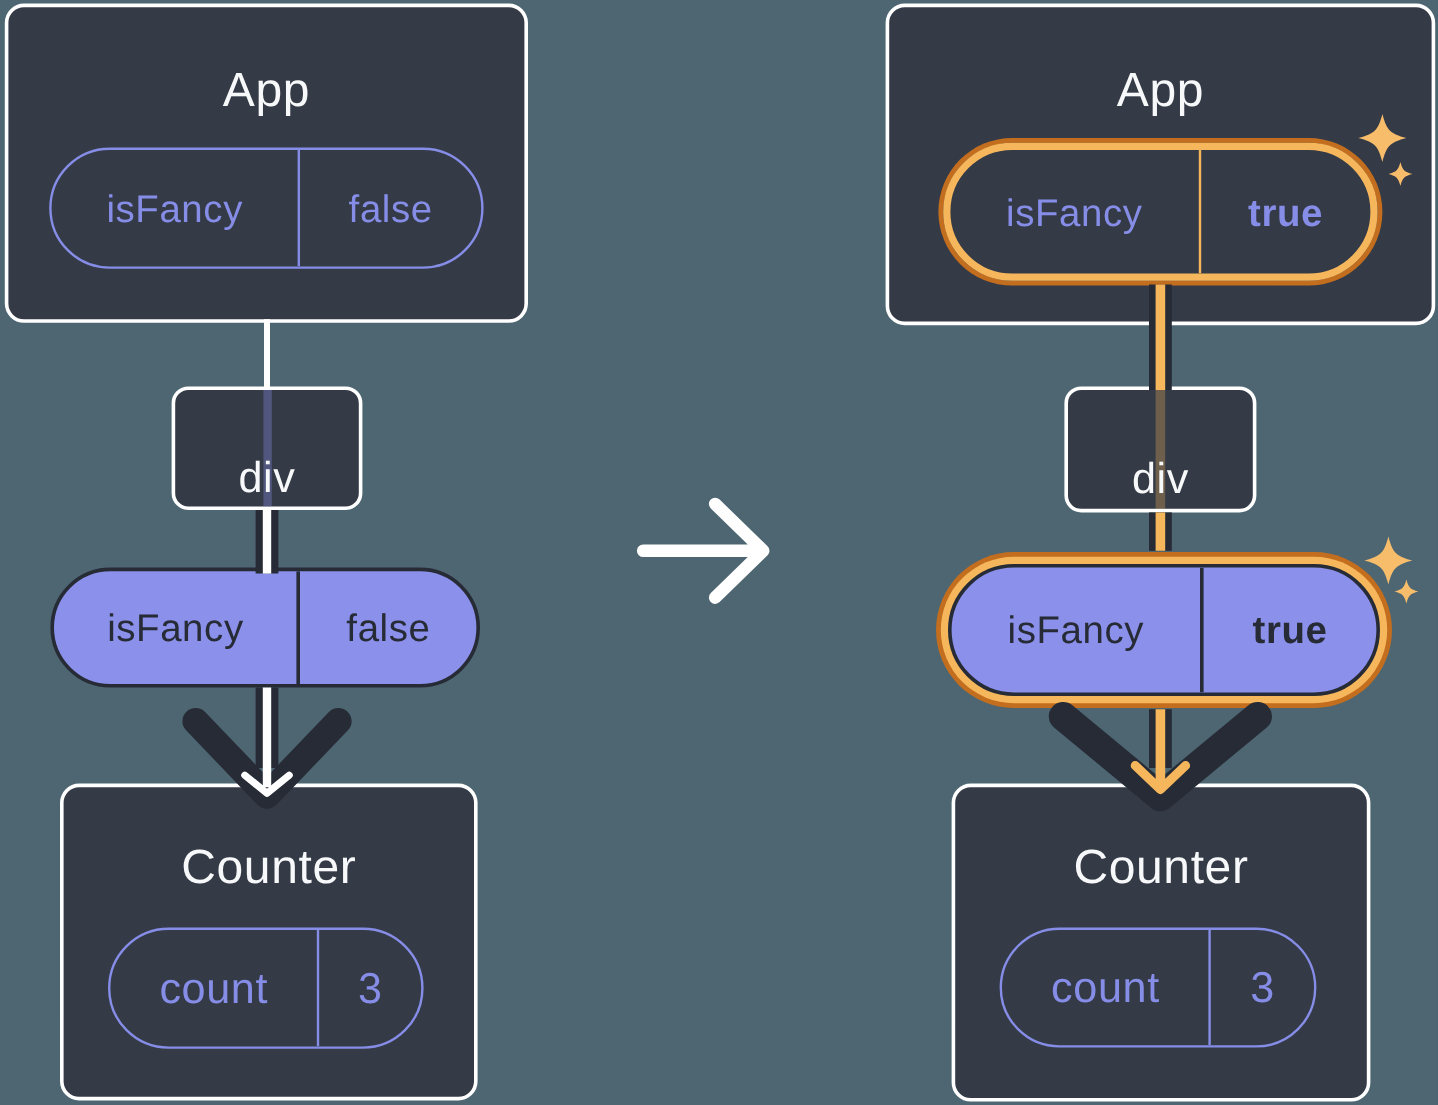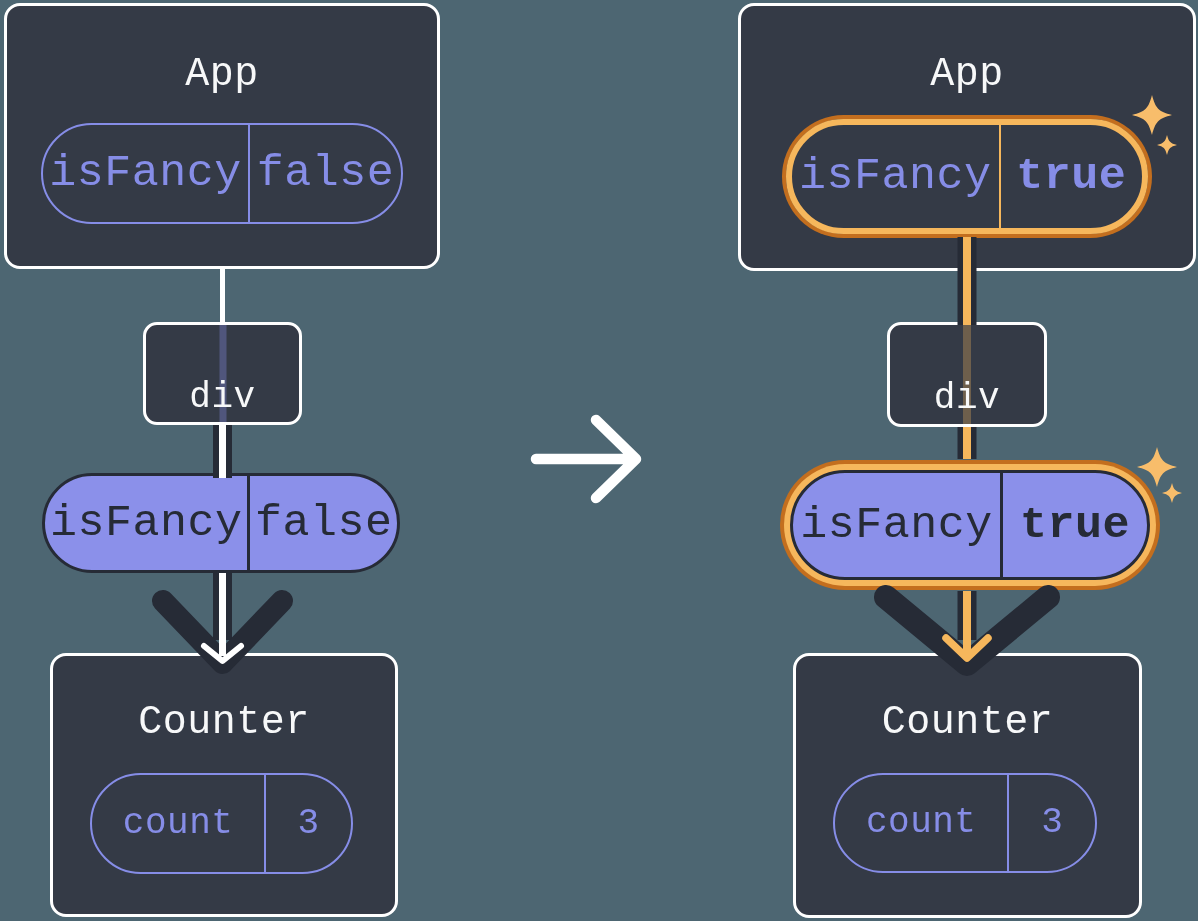--- a/index.html
+++ b/index.html
@@ -3,27 +3,27 @@
 <meta charset="utf-8">
 <style>
   :root{
     --bg:#4D6672; --box:#343A46; --ink:#262B36; --lineWhite:#FFFFFF;
     --purple:#868DE7; --purpleFill:#8B90EA; --textLight:#F7F8F9;
     --orange:#F6B75C; --orangeDark:#C36E1E; --sparkle:#F8BD6B;
   }
   html,body{margin:0;padding:0;background:var(--bg);}
   .stage{
     position:relative;width:1198px;height:921px;background:var(--bg);
-    font-family:Liberation Mono, monospace;overflow:hidden;
+    font-family:Liberation Sans, sans-serif;overflow:hidden;
   }
   .box{position:absolute;background:var(--box);border:3px solid var(--lineWhite);border-radius:16px;box-sizing:border-box;}
   .box-title{position:absolute;left:0;right:0;text-align:center;color:var(--textLight);
     font-size:40px;font-weight:400;letter-spacing:.5px;line-height:1;}
   .pill{position:absolute;display:flex;border-radius:999px;box-sizing:border-box;overflow:hidden;}
-  .pill .cell{display:flex;align-items:center;justify-content:center;font-size:45px;line-height:1;letter-spacing:.5px;}
+  .pill .cell{display:flex;align-items:center;justify-content:center;font-size:32px;line-height:1;letter-spacing:.5px;}
   .pill .cell.val{flex:1;}
   .pill.outline{border:2.5px solid var(--purple);color:var(--purple);}
   .pill.outline .cell.name{border-right:2.5px solid var(--purple);}
   .pill.filled{background:var(--purpleFill);border:3px solid var(--ink);color:var(--ink);}
   .pill.filled .cell.name{border-right:3px solid var(--ink);}
   .bold{font-weight:700;text-align:right;}
   
   .app-l{left:4px;top:3px;width:436px;height:266px;}
   .app-l .box-title{top:49px;}
   .pill-app-l{left:34px;top:117px;width:362px;height:101px;}

